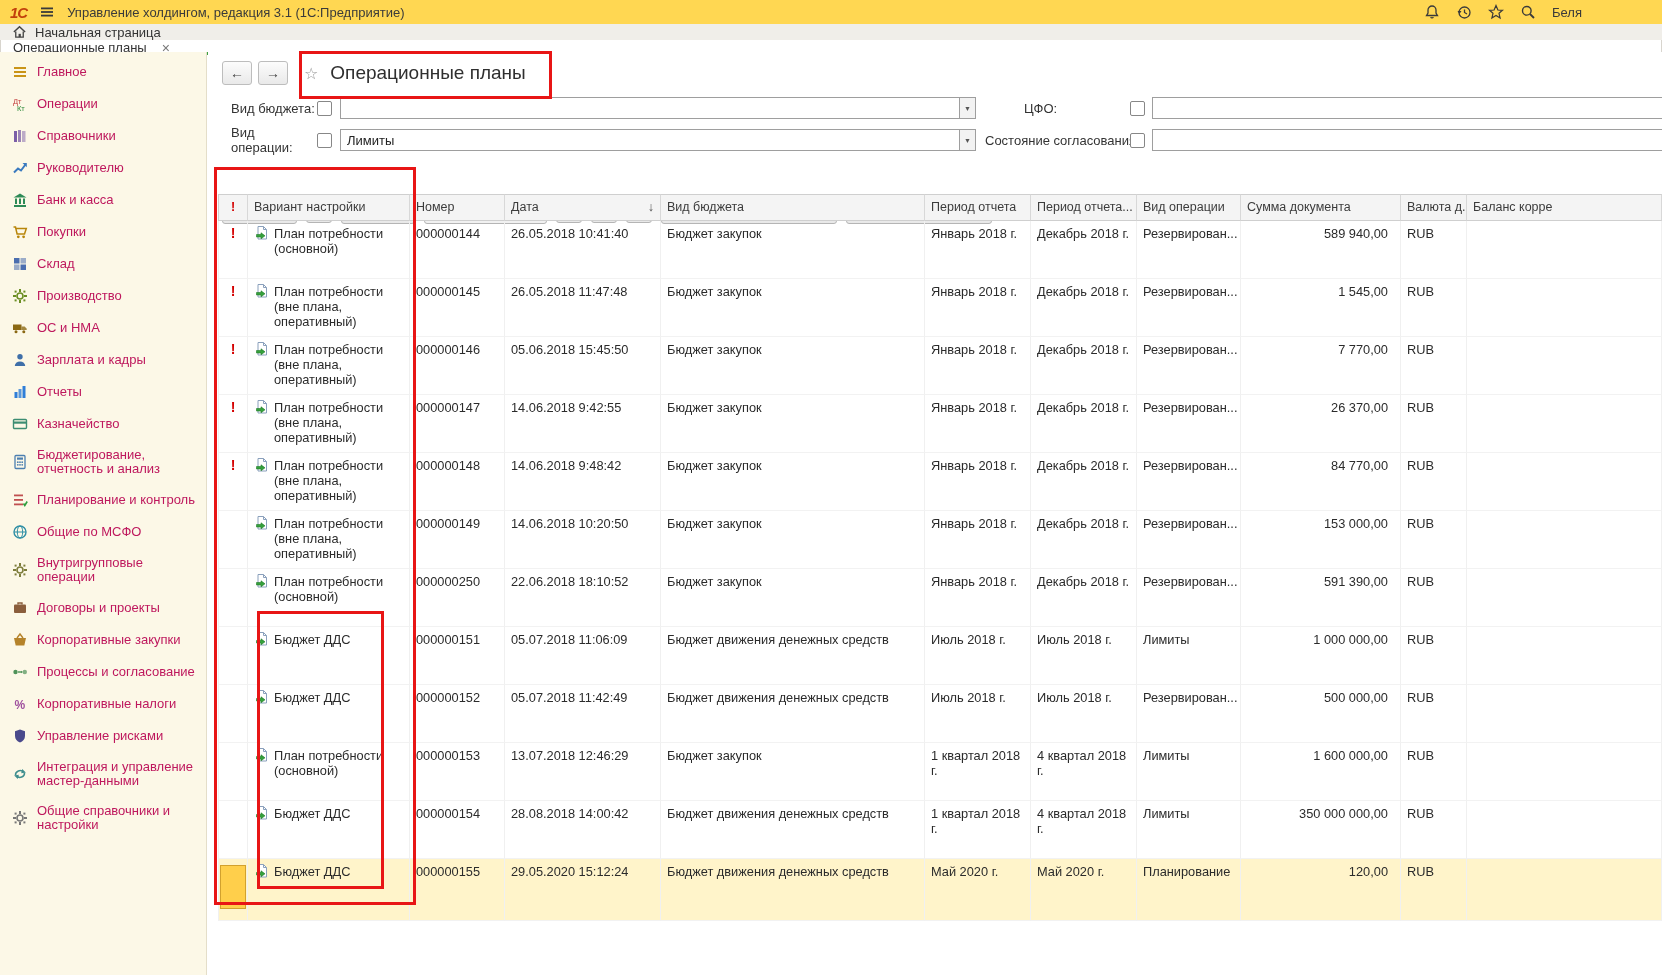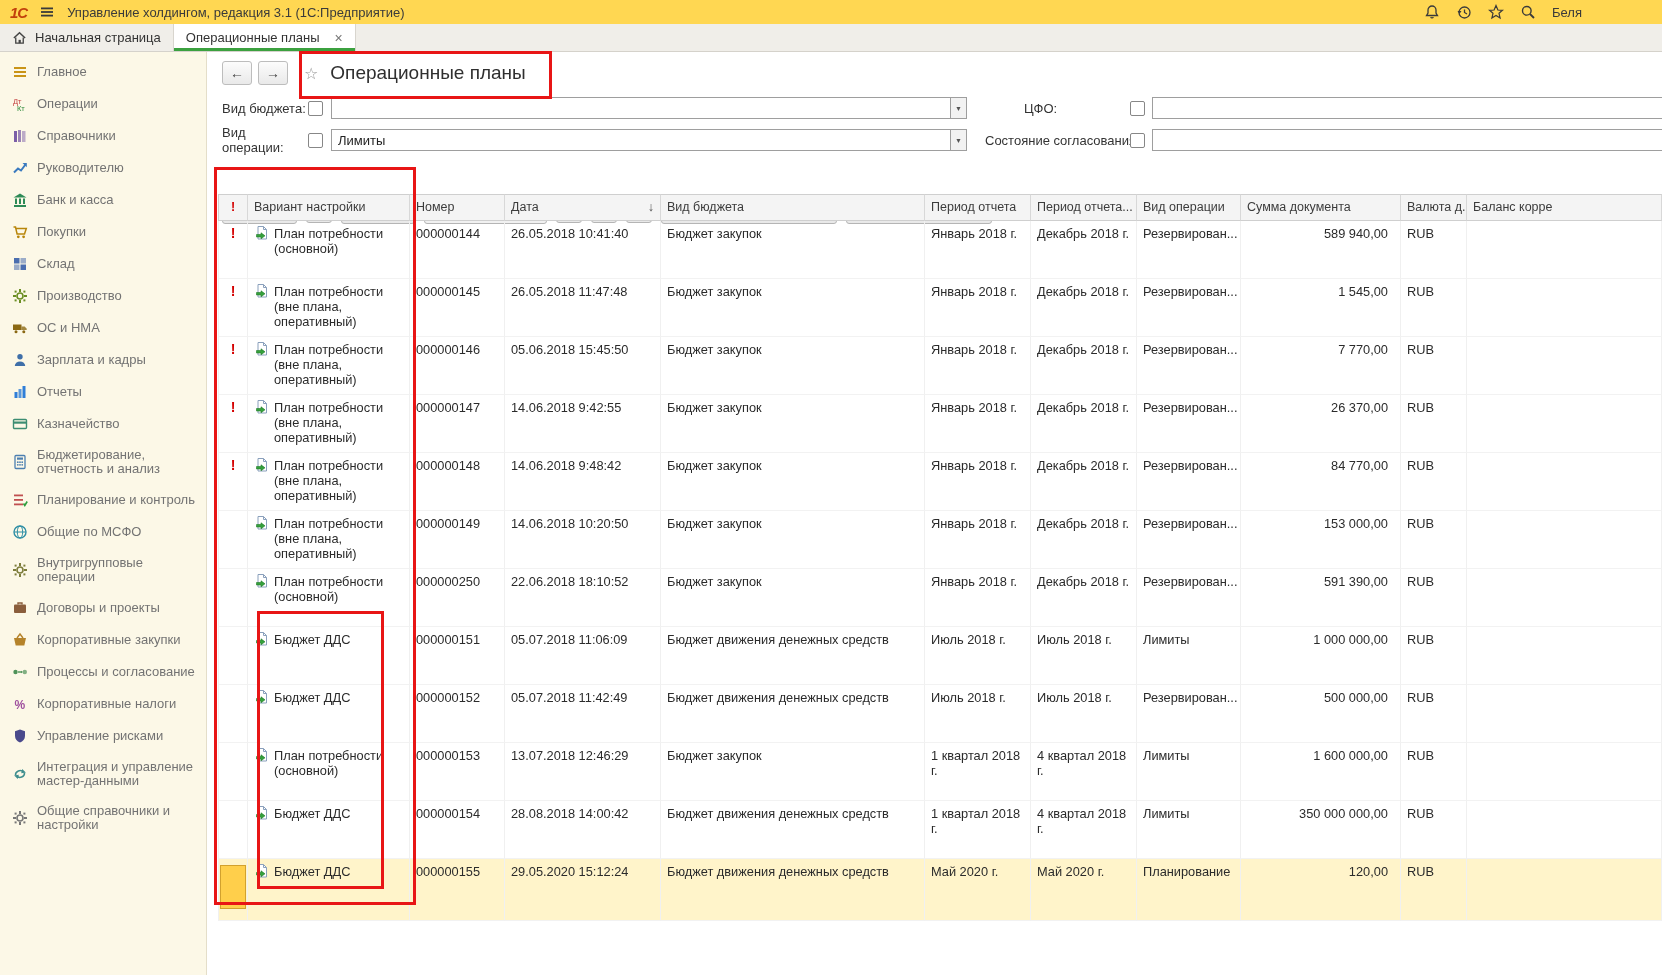--- a/index.html
+++ b/index.html
@@ -8,44 +8,44 @@
   
   .topbar{position:absolute;left:0;top:0;right:0;height:24px;background:#FFD752;
           display:flex;align-items:center;padding:0 10px;gap:12px;box-sizing:border-box;}
   .logo{color:#c2410c;font-weight:bold;font-size:15px;font-style:italic;letter-spacing:-1px;}
   .appTitle{color:#3A3A3A;font-size:13px;}
   .tb-right{margin-left:auto;display:flex;align-items:center;gap:16px;padding-right:70px;}
   .tb-ic{width:16px;height:16px;display:inline-block;cursor:pointer;}
   .username{color:#3A3A3A;cursor:pointer;}
   
   .tabbar{position:absolute;left:0;top:24px;right:0;height:28px;background:#F0EEE9;
-          border-bottom:1px solid #D5D2CB;display:flex;align-items:stretch;box-sizing:border-box;}
+          border-bottom:1px solid #D5D2CB;display:flex;align-items:stretch;box-sizing:border-box;flex-direction:column;}
   .tab{display:flex;align-items:center;gap:7px;padding:0 12px;cursor:pointer;color:#333;}
   .tab.home{padding-left:12px;}
   .tab.active{background:#fff;border-left:1px solid #D8D5CE;border-right:1px solid #D8D5CE;position:relative;}
   .tab.active::after{content:"";position:absolute;left:0;right:0;bottom:0;height:3px;background:#3BA13F;}
   .tab .close{margin-left:8px;color:#777;font-size:14px;line-height:14px;cursor:pointer;}
   
   .sidebar{position:absolute;left:0;top:52px;width:207px;bottom:0;background:#FCF8E7;
            border-right:1px solid #E4DEC9;box-sizing:border-box;padding-top:4px;overflow:hidden;}
-  .side-item{display:flex;align-items:center;gap:9px;padding:8px 4px 8px 12px;cursor:pointer;color:#737373;}
+  .side-item{display:flex;align-items:center;gap:9px;padding:8px 4px 8px 12px;cursor:pointer;color:#be185d;}
   .side-item .lbl{flex:1;line-height:14px;font-size:13px;}
   .side-item .ic{width:16px;height:16px;flex:0 0 16px;}
   
   .main{position:absolute;left:208px;top:52px;right:0;bottom:0;background:#fff;overflow:hidden;}
   .page-head{position:absolute;left:14px;top:6px;height:30px;display:flex;align-items:center;gap:6px;}
   .navbtn{width:28px;height:22px;border:1px solid #BDBDBD;border-radius:3px;
           background:linear-gradient(#FCFCFC,#E9E9E9);display:flex;align-items:center;justify-content:center;
           font-size:14px;color:#444;cursor:pointer;}
   .star{color:#9A9A9A;font-size:16px;margin:0 4px 0 10px;cursor:pointer;}
   .page-title{font-size:19px;color:#2F2F2F;margin-left:2px;}
   
   .frow{position:absolute;left:0;right:0;height:24px;display:flex;align-items:center;padding-left:14px;box-sizing:border-box;}
   .frow1{top:44px;} .frow2{top:76px;}
-  .f-label{width:84px;color:#333;flex:0 0 auto;}
+  .f-label{width:84px;color:#333;flex:0 0 auto;margin-left:9px;}
   .cb{width:13px;height:13px;border:1px solid #878787;border-radius:2px;background:#fff;display:inline-block;
       flex:0 0 13px;margin:0 8px 0 2px;cursor:pointer;}
   .cmb{height:22px;width:620px;border:1px solid #9E9E9E;background:#fff;box-sizing:border-box;
        font-family:inherit;font-size:13px;padding:0 6px;color:#222;}
   .cmb-btn{height:22px;width:16px;border:1px solid #9E9E9E;border-left:none;background:#F2F2F2;
            display:flex;align-items:center;justify-content:center;font-size:7px;color:#555;cursor:pointer;box-sizing:border-box;}
   .abs{position:absolute;}
   .fr-input{height:22px;border:1px solid #9E9E9E;background:#fff;box-sizing:border-box;width:514px;font-family:inherit;font-size:13px;padding:0 6px;}
   
   .toolbar{position:absolute;left:14px;top:106px;height:26px;display:flex;align-items:center;gap:9px;margin-top:40px;}

